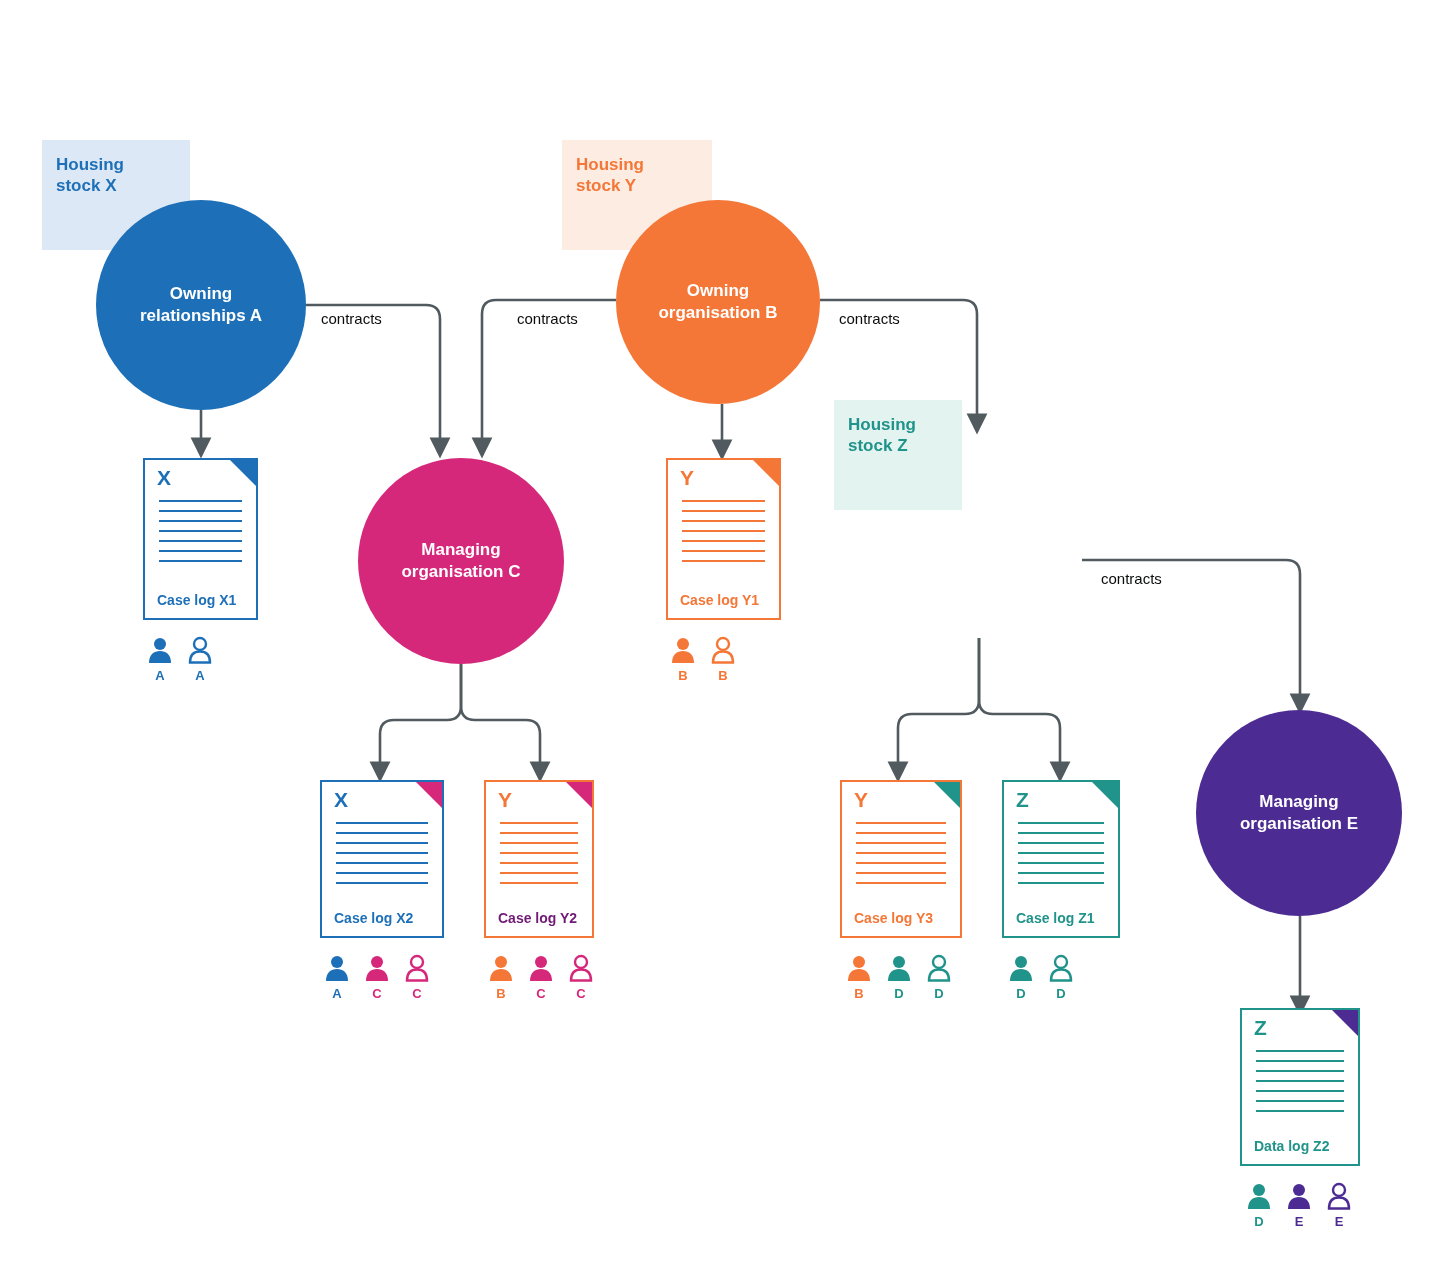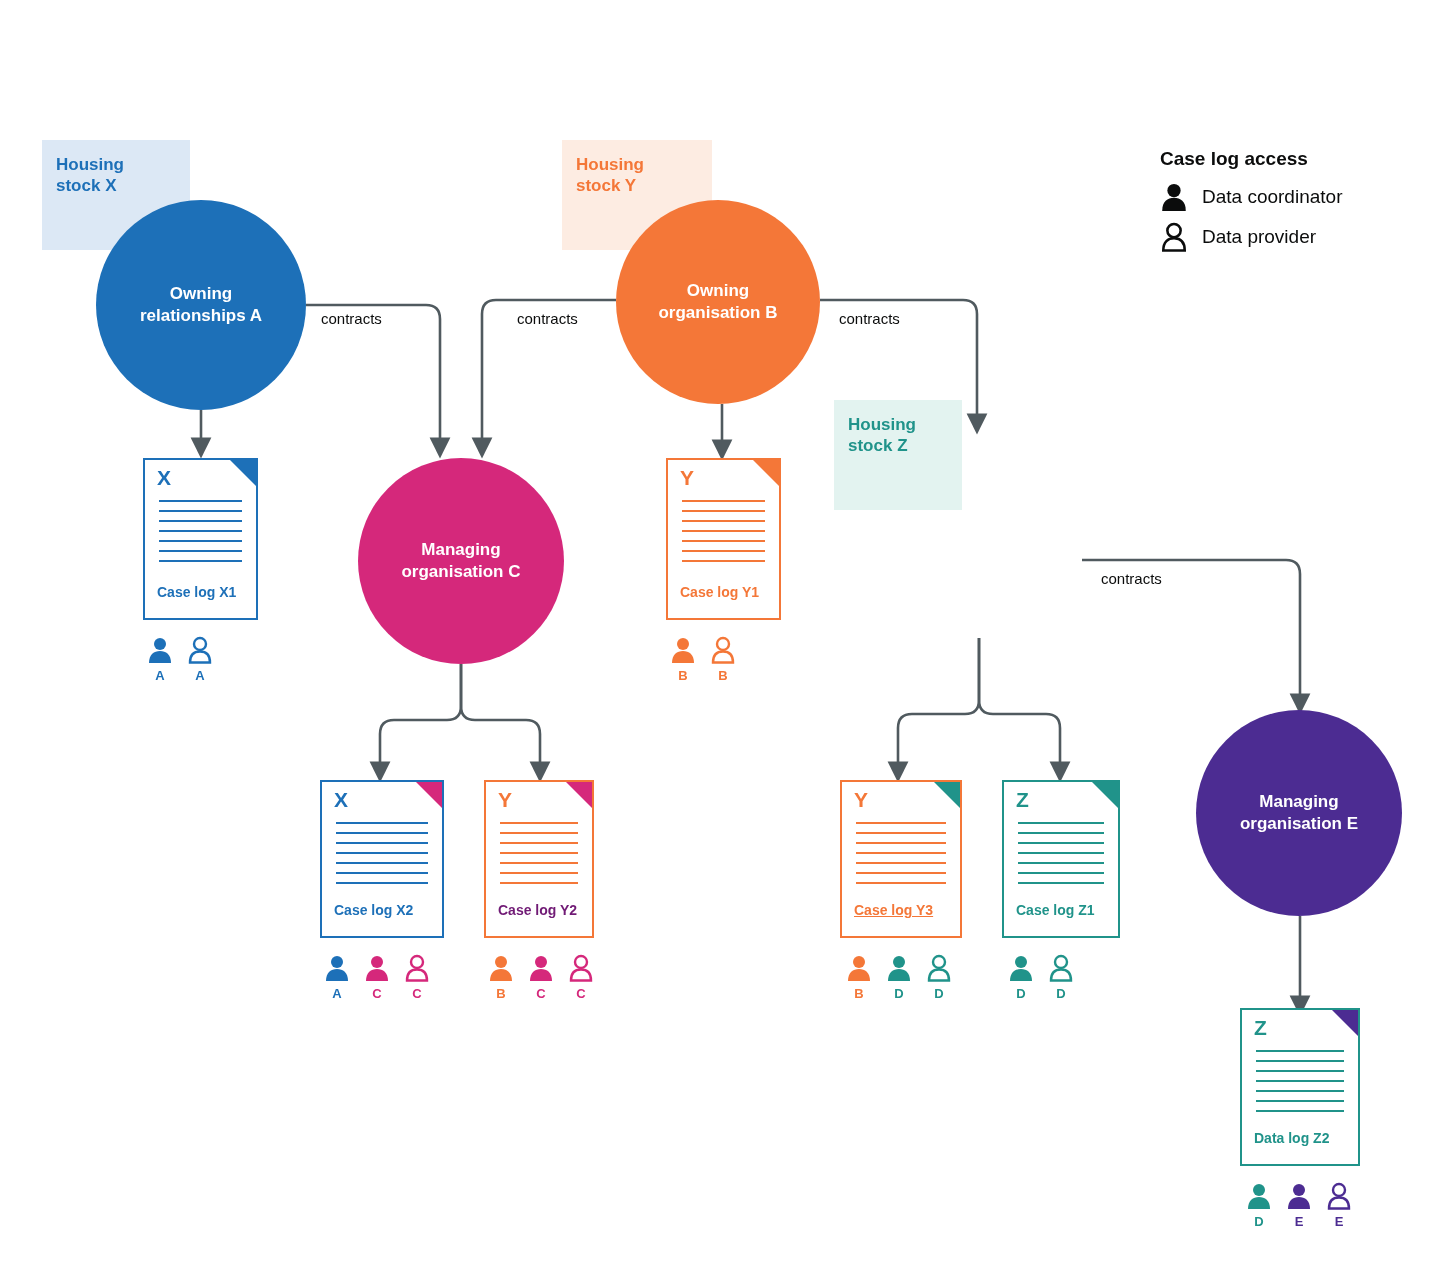--- a/index.html
+++ b/index.html
@@ -41,21 +41,21 @@
   .node-c{left:358px;top:458px;width:206px;height:206px;background:#d5287b;}
   .node-d{left:876px;top:432px;width:206px;height:206px;background:#20938a;}
   .node-e{left:1196px;top:710px;width:206px;height:206px;background:#4c2c92;}
 
   
   .doc{position:absolute;box-sizing:border-box;background:#fff;}
   .doc .corner{position:absolute;right:0;top:0;width:0;height:0;}
   .doc .docletter{position:absolute;left:12px;top:6px;font-size:21px;font-weight:bold;}
   .doc .lines{position:absolute;left:14px;right:14px;top:40px;}
   .doc .lines i{display:block;height:2px;margin-bottom:8px;}
-  .doc .caption{position:absolute;left:0;right:0;bottom:0;font-size:14px;font-weight:bold;padding:6px 10px 18px 12px;box-sizing:border-box;}
+  .doc .caption{position:absolute;left:0;right:0;bottom:0;font-size:14px;font-weight:bold;padding:6px 10px 10px 12px;box-sizing:border-box;}
 
   
   .people{position:absolute;display:flex;gap:10px;}
   .person{display:flex;flex-direction:column;align-items:center;width:30px;}
   .person .lbl{font-size:13px;font-weight:bold;margin-top:4px;}
   .person svg{display:block;}
 
   
   .legend{position:absolute;left:1160px;top:148px;}
   .legend .lg-title{font-size:19px;font-weight:bold;margin-bottom:12px;}
@@ -288,21 +288,21 @@
     <div class="docletter" style="color:#f47738;">Y</div>
     <div class="lines">
       <i style="background:#f47738"></i>
         <i style="background:#f47738"></i>
         <i style="background:#f47738"></i>
       <i style="background:#f47738"></i>
         <i style="background:#f47738"></i>
         <i style="background:#f47738"></i>
       <i style="background:#f47738"></i>
     </div>
-    <div class="caption" style="color:#f47738;text-decoration:underline;">Case log Y3</div>
+    <div class="caption" style="color:#f47738;">Case log Y3</div>
   </div>
   <div class="people" style="left:844px;top:954px;">
     <div class="person">
       <svg width="26" height="28" viewBox="0 0 26 28">
         <circle cx="13" cy="8" r="6" fill="#f47738"></circle>
           <path d="M2,27 C2,18.5 7,15 13,15 C19,15 24,18.5 24,27 Z" fill="#f47738"></path>
       </svg>
       <div class="lbl" style="color:#f47738">B</div>
     </div>
     <div class="person">
@@ -383,31 +383,14 @@
     </div>
     <div class="person">
       <svg width="26" height="28" viewBox="0 0 26 28">
         <circle cx="13" cy="8" r="6" fill="none" stroke="#4c2c92" stroke-width="2.4"></circle>
         <path d="M3,26.5 C3,18.5 7.5,15.5 13,15.5 C18.5,15.5 23,18.5 23,26.5 Z" fill="none" stroke="#4c2c92" stroke-width="2.4"></path>
       </svg>
       <div class="lbl" style="color:#4c2c92">E</div>
     </div>
   </div>
 
-  <div class="legend">
-    <div class="lg-title">Case log access</div>
-    <div class="lg-row">
-      <svg width="28" height="30" viewBox="0 0 26 28">
-        <circle cx="13" cy="8" r="6.2" fill="#0b0c0c"></circle>
-          <path d="M2,27 C2,18.3 7,14.8 13,14.8 C19,14.8 24,18.3 24,27 Z" fill="#0b0c0c"></path>
-      </svg>
-      <span>Data coordinator</span>
-    </div>
-    <div class="lg-row">
-      <svg width="28" height="30" viewBox="0 0 26 28">
-        <circle cx="13" cy="8" r="6.2" fill="none" stroke="#0b0c0c" stroke-width="2.4"></circle>
-        <path d="M3,26.6 C3,18.3 7.5,15.2 13,15.2 C18.5,15.2 23,18.3 23,26.6 Z" fill="none" stroke="#0b0c0c" stroke-width="2.4"></path>
-      </svg>
-      <span>Data provider</span>
-    </div>
-  </div>
 
 </div>
 
 </body></html>

